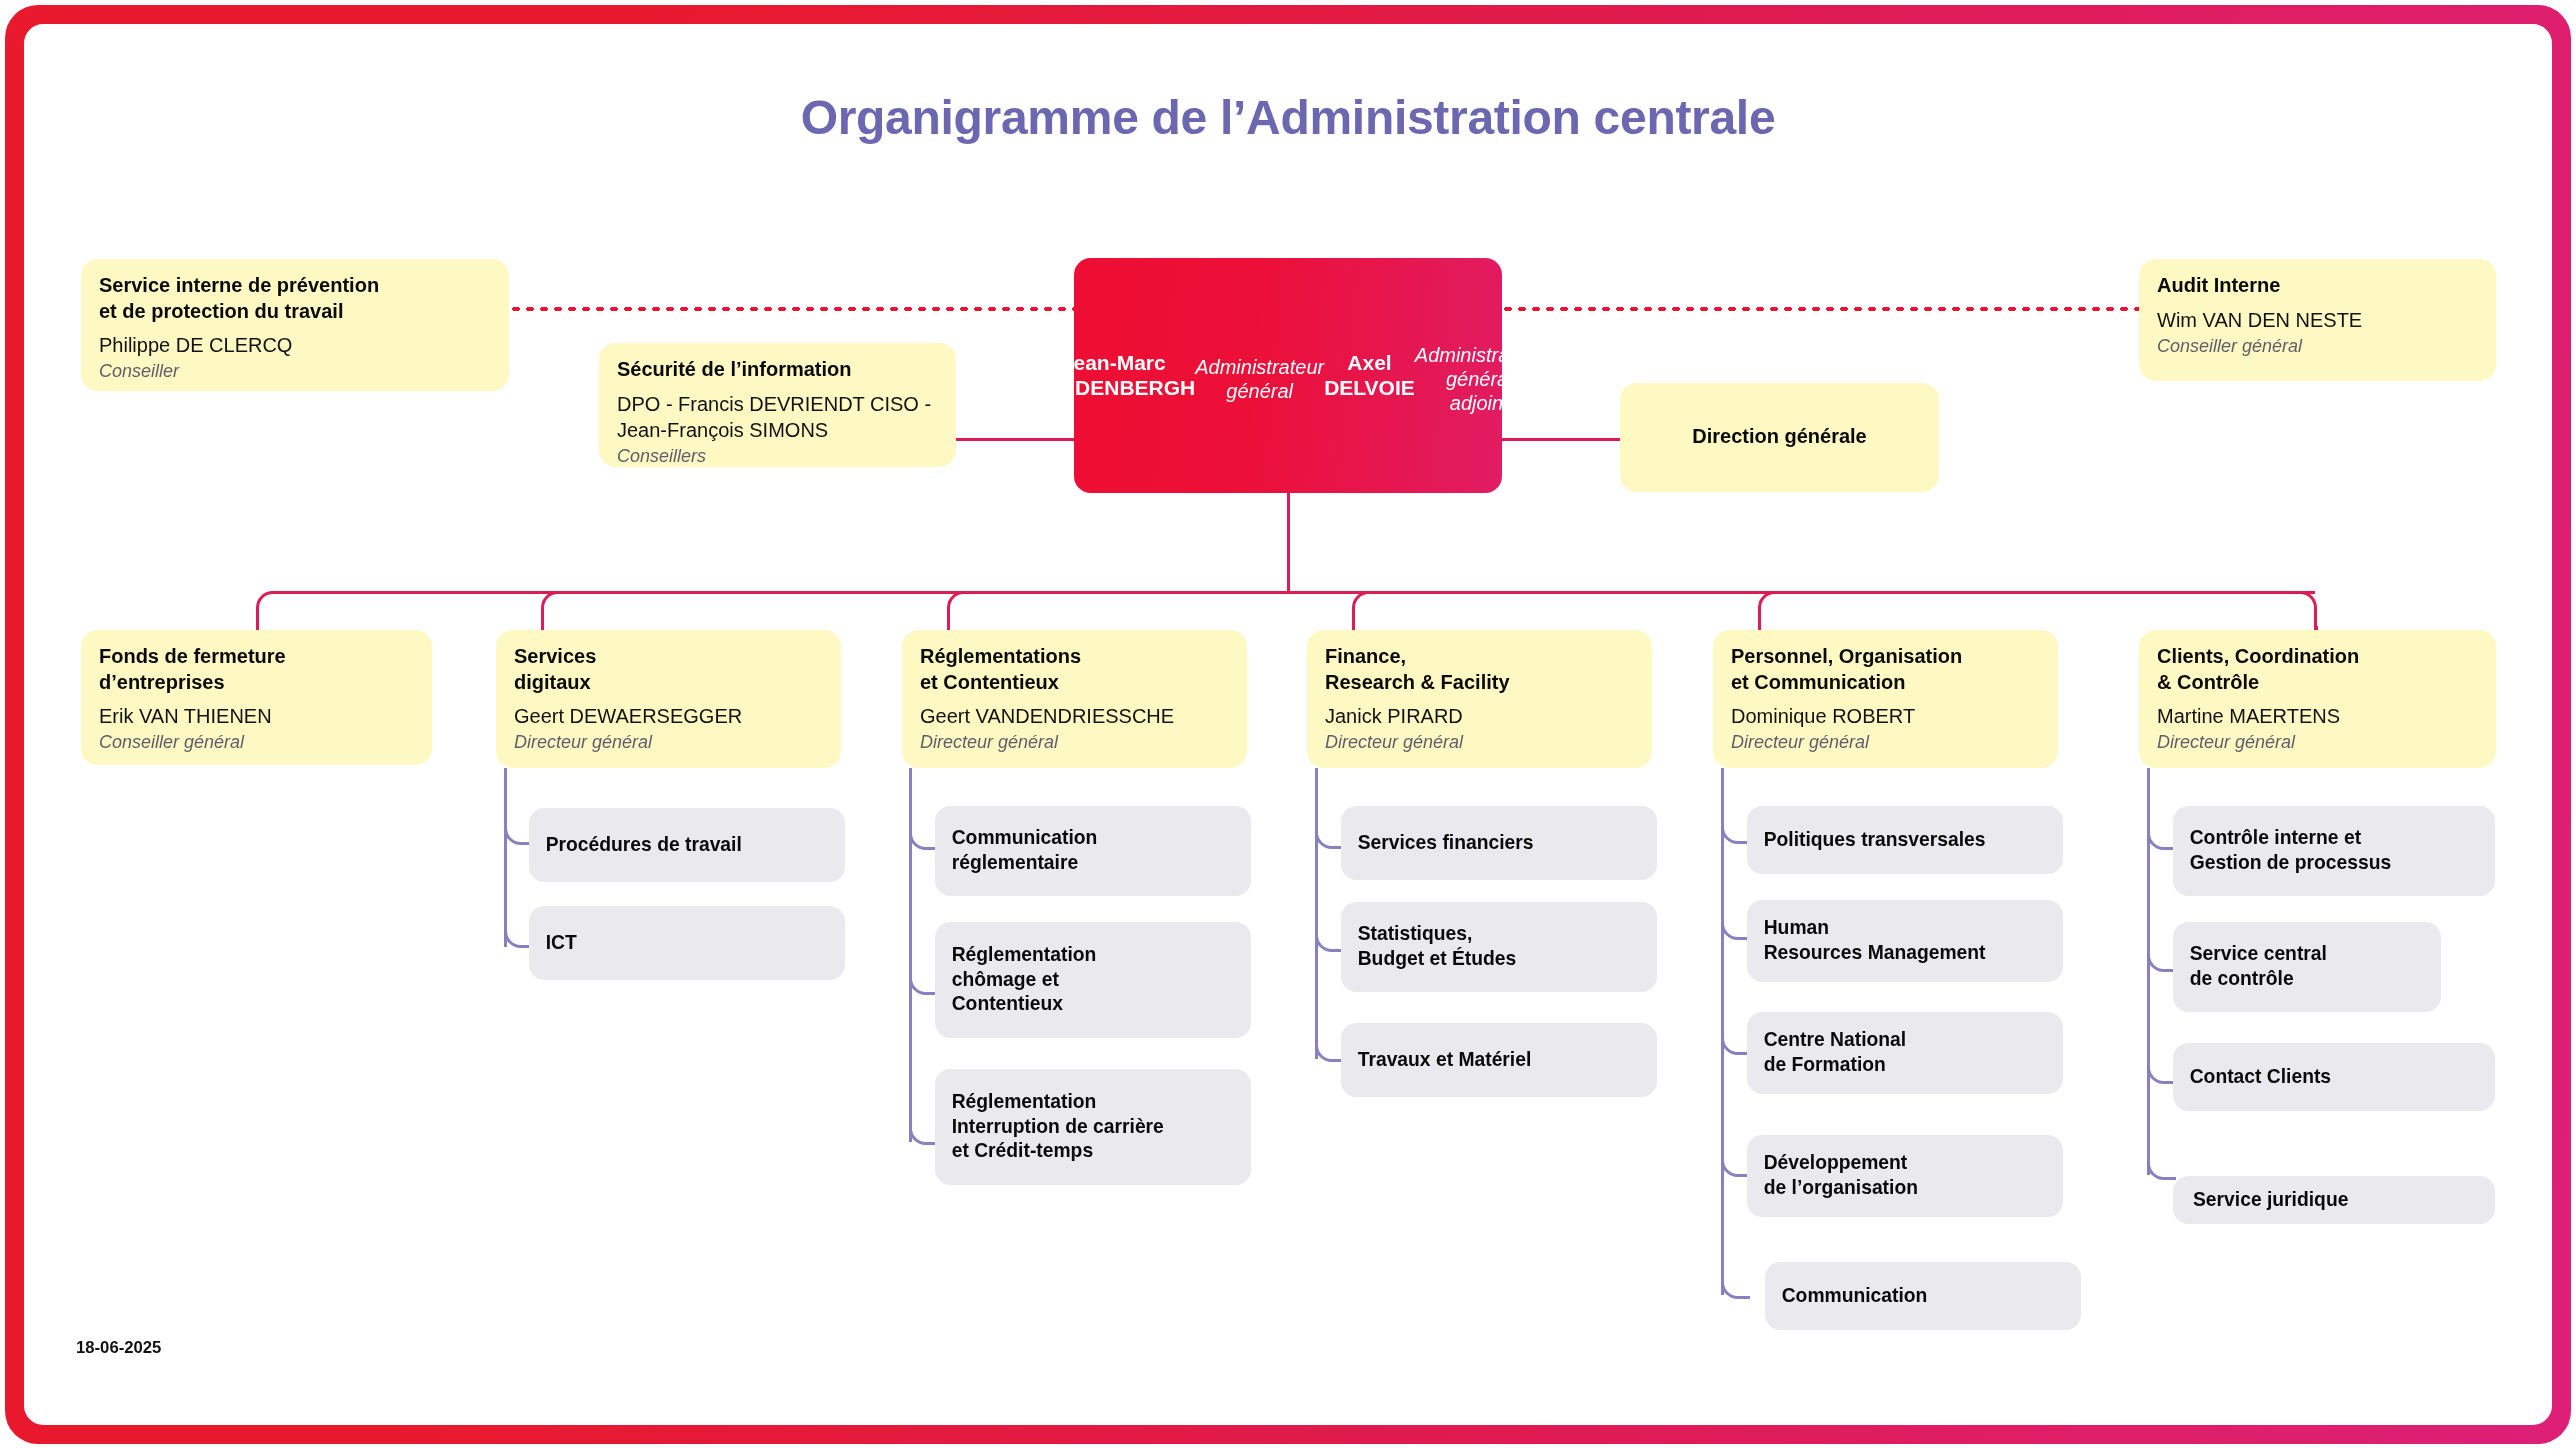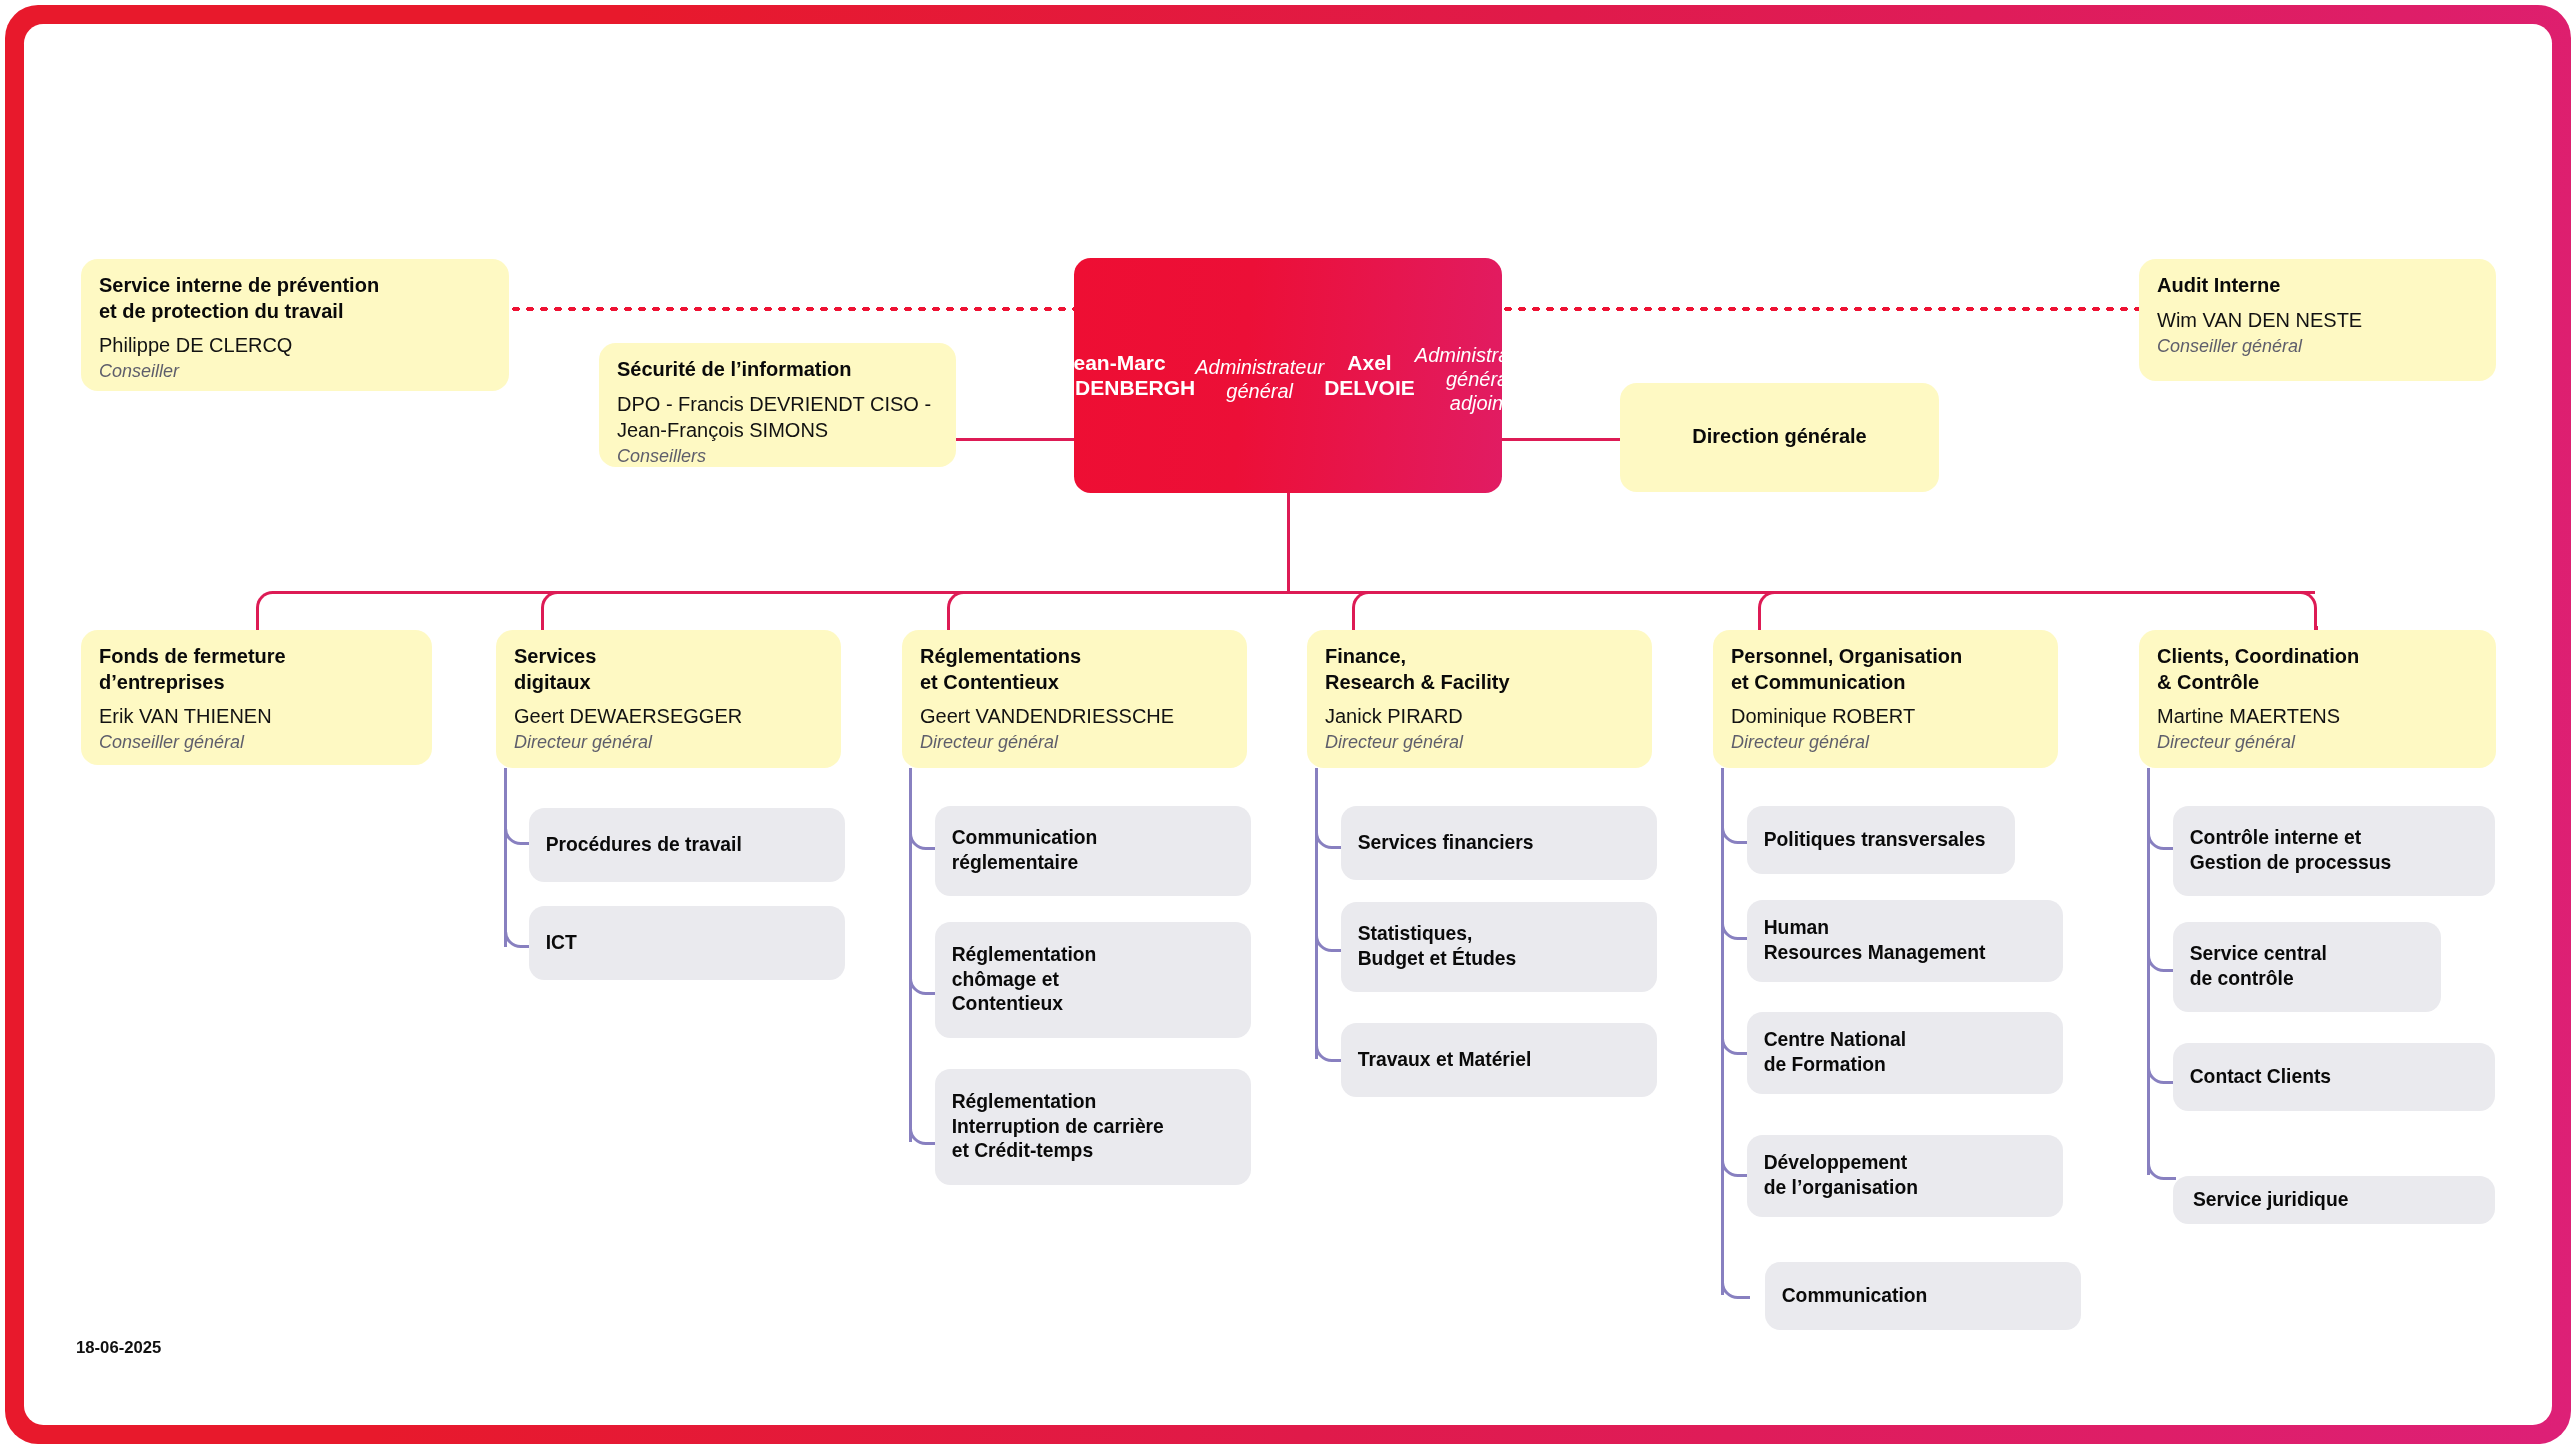--- a/index.html
+++ b/index.html
@@ -213,20 +213,21 @@
 <body>
 
 <div id="page">
 
   <div id="frame">
     <div id="frame-inner"></div>
   </div>
 
   <div id="canvas">
 
+    <div id="chart-title">Organigramme de l’Administration centrale</div>
 
     <div class="dotted-red" style="left:509px; top:307px; width:567px;"></div>
     <div class="dotted-red" style="left:1501px; top:307px; width:644px;"></div>
 
     <div class="h-red" style="left:953px; top:438px; width:126px;"></div>
 
     <div class="h-red" style="left:1501px; top:438px; width:119px;"></div>
 
     <div class="node" style="left:81px; top:259px; width:428px; height:132px;">
       <div class="n-title">Service interne de prévention
@@ -348,21 +349,21 @@
     </div>
 
     <div class="node" style="left:1713px; top:630px; width:345px; height:138px;">
       <div class="n-title">Personnel, Organisation
 et Communication</div>
       <div class="n-person">Dominique ROBERT</div>
       <div class="n-role">Directeur général</div>
     </div>
     <div class="p-spine" style="left:1721px; top:768px; height:527px;"></div>
     <div class="p-elbow" style="left:1721px; top:799px; width:29px; height:45px;"></div>
-    <div class="sub" style="left:1747px; top:806px; width:268px; height:68px;">
+    <div class="sub" style="left:1747px; top:806px; width:316px; height:68px;">
       <div class="s-label">Politiques transversales</div>
     </div>
     <div class="p-elbow" style="left:1721px; top:890px; width:29px; height:50px;"></div>
     <div class="sub" style="left:1747px; top:900px; width:316px; height:82px;">
       <div class="s-label">Human
 Resources Management</div>
     </div>
     <div class="p-elbow" style="left:1721px; top:1005px; width:29px; height:50px;"></div>
     <div class="sub" style="left:1747px; top:1012px; width:316px; height:82px;">
       <div class="s-label">Centre National

